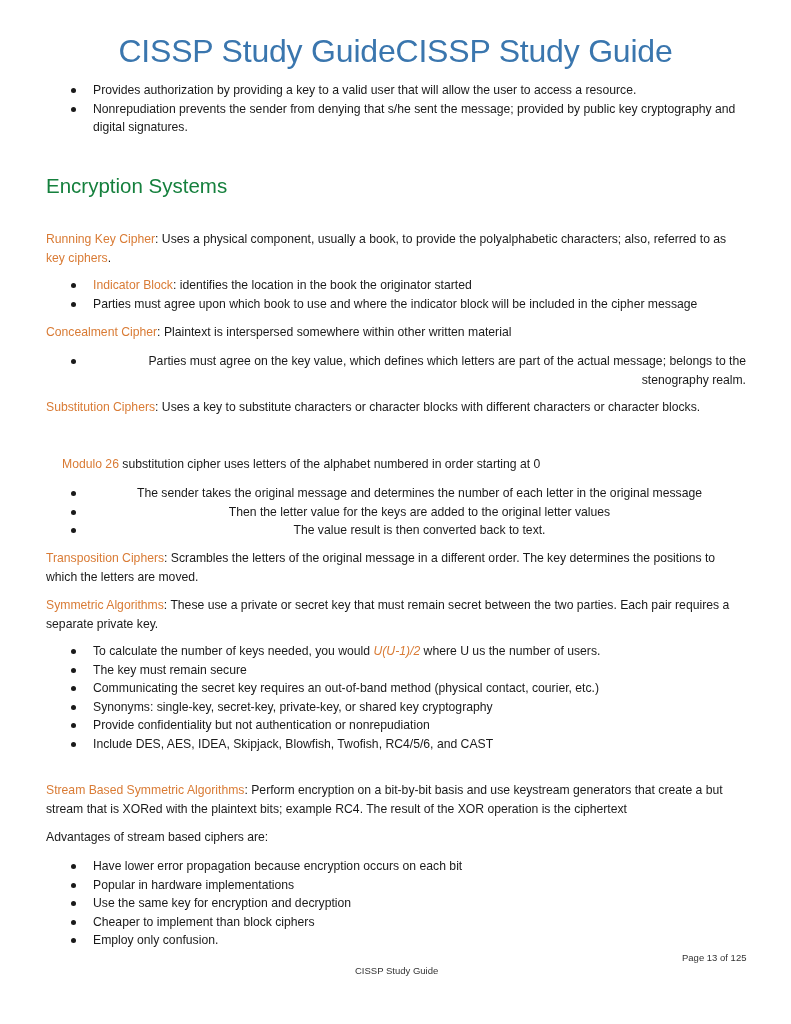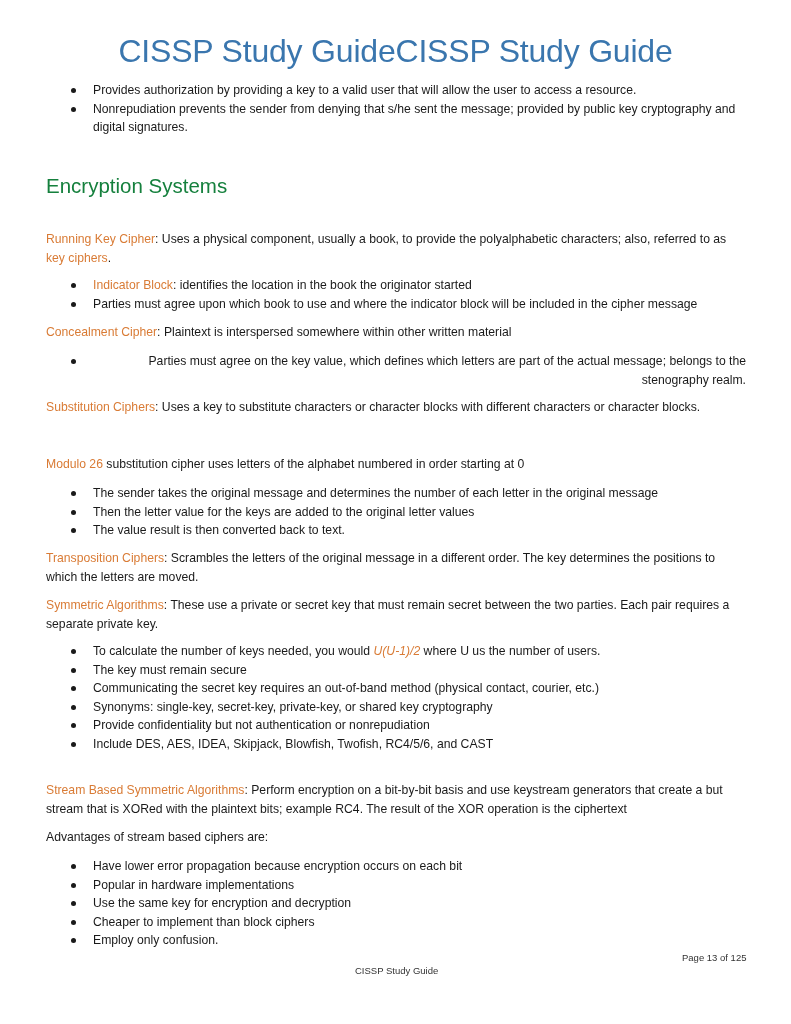--- a/index.html
+++ b/index.html
@@ -55,25 +55,25 @@
 
   <ul class="blk" style="top:352px;">
     <li style="padding-left:0; text-indent:47px;text-align:right;"><span style="display:inline;">Parties must agree on the key value, which defines which letters are part of the actual message; belongs to the stenography realm.</span></li>
   </ul>
 
   <p class="blk" style="top:398px;">
     <span class="term">Substitution Ciphers</span><span>: Uses a key to substitute characters or character blocks with different characters or character blocks.</span>
   </p>
 
 
-  <p class="blk" style="top:455px;">
+  <p class="blk" style="top:455px;margin-left:16px;">
     <span class="term">Modulo 26</span><span> substitution cipher uses letters of the alphabet numbered in order starting at 0</span>
   </p>
 
-  <ul class="blk" style="top:484px;">
+  <ul class="blk" style="top:484px;text-align:center;">
     <li>The sender takes the original message and determines the number of each letter in the original message</li>
     <li>Then the letter value for the keys are added to the original letter values</li>
     <li>The value result is then converted back to text.</li>
   </ul>
 
   <p class="blk" style="top:549px;">
     <span class="term">Transposition Ciphers</span><span>: Scrambles the letters of the original message in a different order.  The key determines the positions to which the letters are moved.</span>
   </p>
 
   <p class="blk" style="top:596px;">

